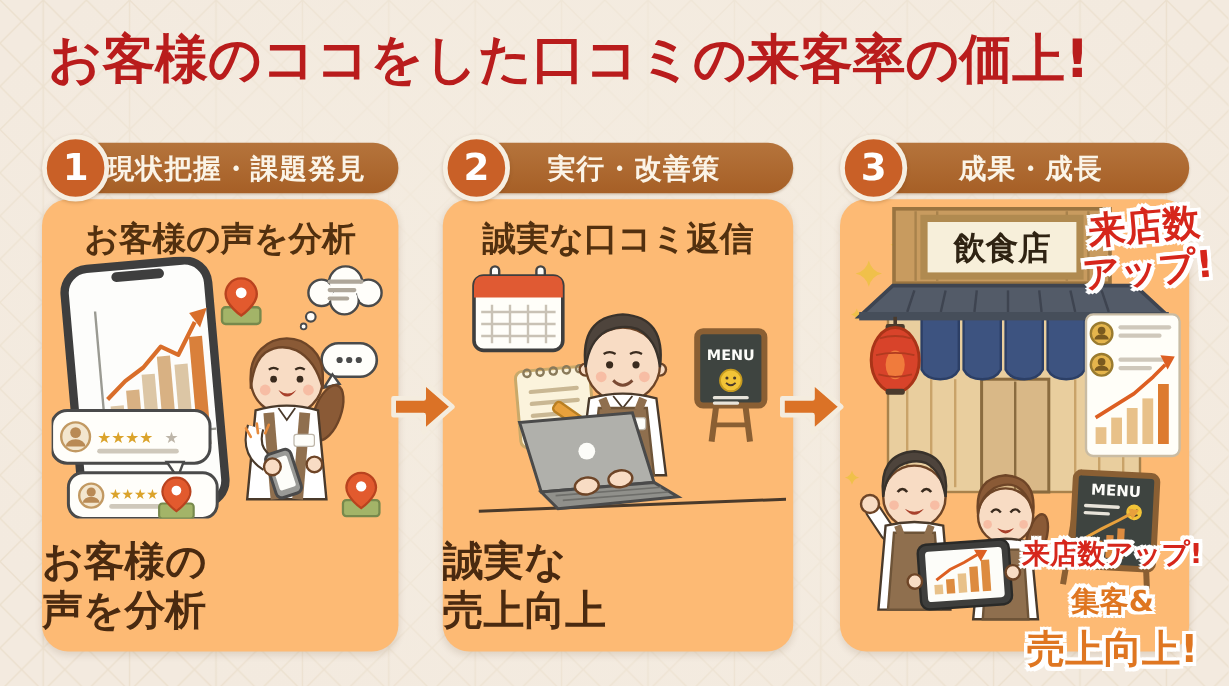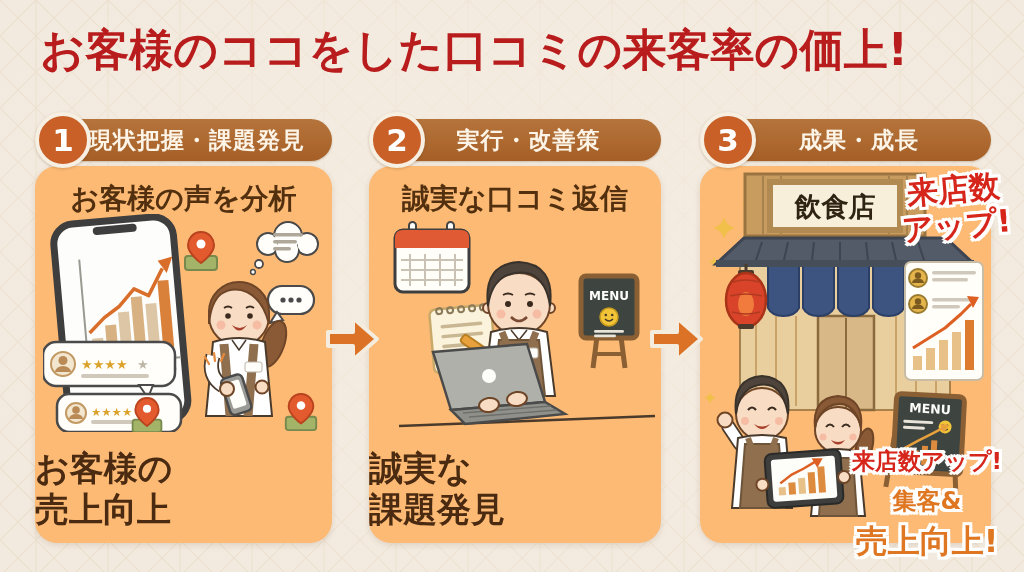--- a/index.html
+++ b/index.html
@@ -209,21 +209,21 @@
         </g>
         <g transform="translate(258,180) scale(0.95)">
           <rect x="-16" y="24" width="32" height="14" rx="3" fill="#A3B468" stroke="#77894C" stroke-width="2"></rect>
           <path d="M0,0 C-9,0 -13,8 -13,13 C-13,22 0,31 0,31 C0,31 13,22 13,13 C13,8 9,0 0,0 Z" fill="#E25A2E" stroke="#B9431F" stroke-width="2"></path>
           <circle cx="0" cy="12" r="4.5" fill="#FFFFFF"></circle>
         </g>
       </svg>
 
       <div class="card-caption">
         <span>お客様の</span>
-        <span>売上向上</span>
+        <span>声を分析</span>
       </div>
     </div>
   </section>
 
   <svg class="flow-arrow" style="left:324px;" width="56" height="50" viewBox="0 0 56 50">
     <polygon points="4,18 29,18 29,4 53,25 29,46 29,32 4,32" fill="#DB7226" stroke="#F4ECDE" stroke-width="4" stroke-linejoin="round"></polygon>
   </svg>
 
   <section class="step" style="left:369px;width:292px;">
     <div class="step-header">
@@ -313,21 +313,21 @@
             <line x1="-6" y1="31" x2="82" y2="24"></line>
               <line x1="0" y1="35" x2="88" y2="28"></line>
           </g>
           <ellipse cx="48" cy="17" rx="10" ry="7" transform="rotate(-8 48 17)" fill="#F8DCC4" stroke="#6E4527" stroke-width="2"></ellipse>
           <ellipse cx="20" cy="23" rx="10" ry="7" transform="rotate(-8 20 23)" fill="#F8DCC4" stroke="#6E4527" stroke-width="2"></ellipse>
         </g>
       </svg>
 
       <div class="card-caption">
         <span>誠実な</span>
-        <span>課題発見</span>
+        <span>売上向上</span>
       </div>
     </div>
   </section>
 
   <svg class="flow-arrow" style="left:648px;" width="56" height="50" viewBox="0 0 56 50">
     <polygon points="4,18 29,18 29,4 53,25 29,46 29,32 4,32" fill="#DB7226" stroke="#F4ECDE" stroke-width="4" stroke-linejoin="round"></polygon>
   </svg>
 
   <section class="step" style="left:700px;width:291px;">
     <div class="step-header">

